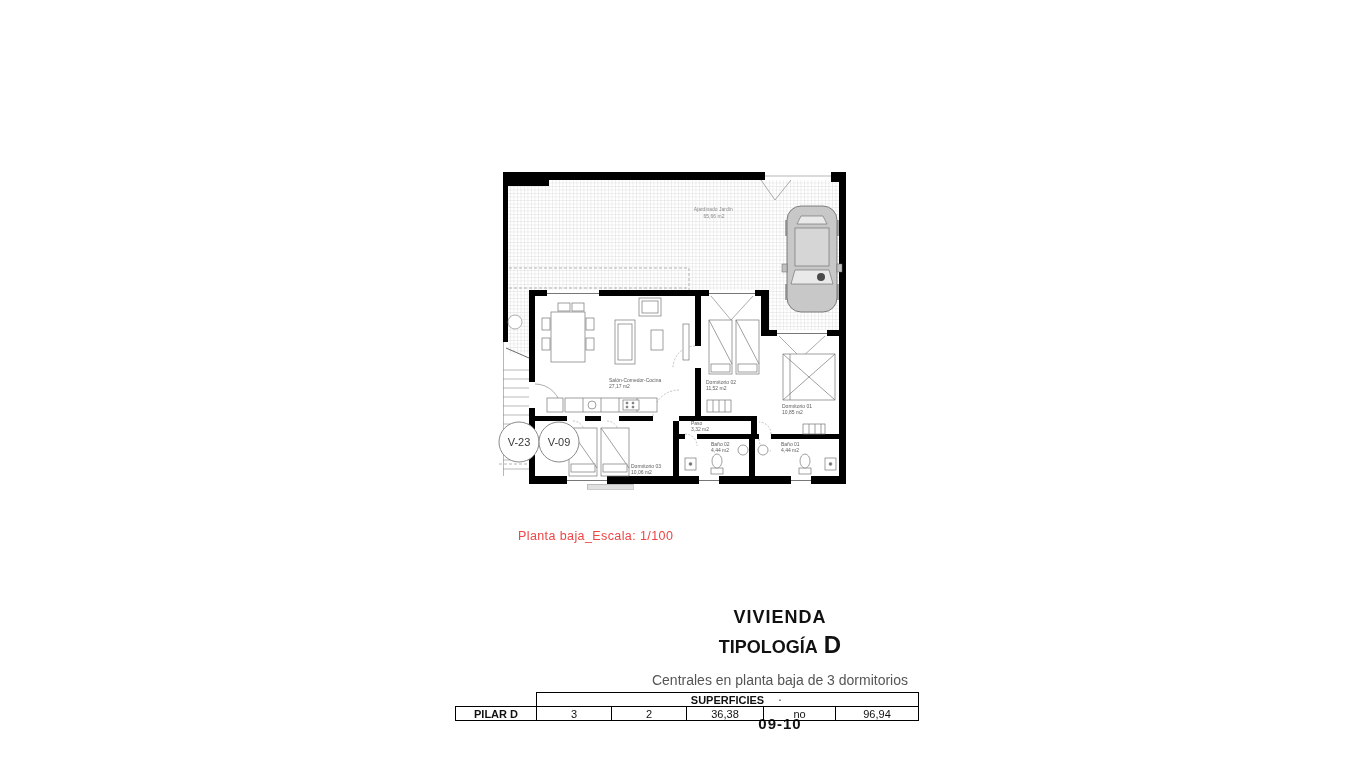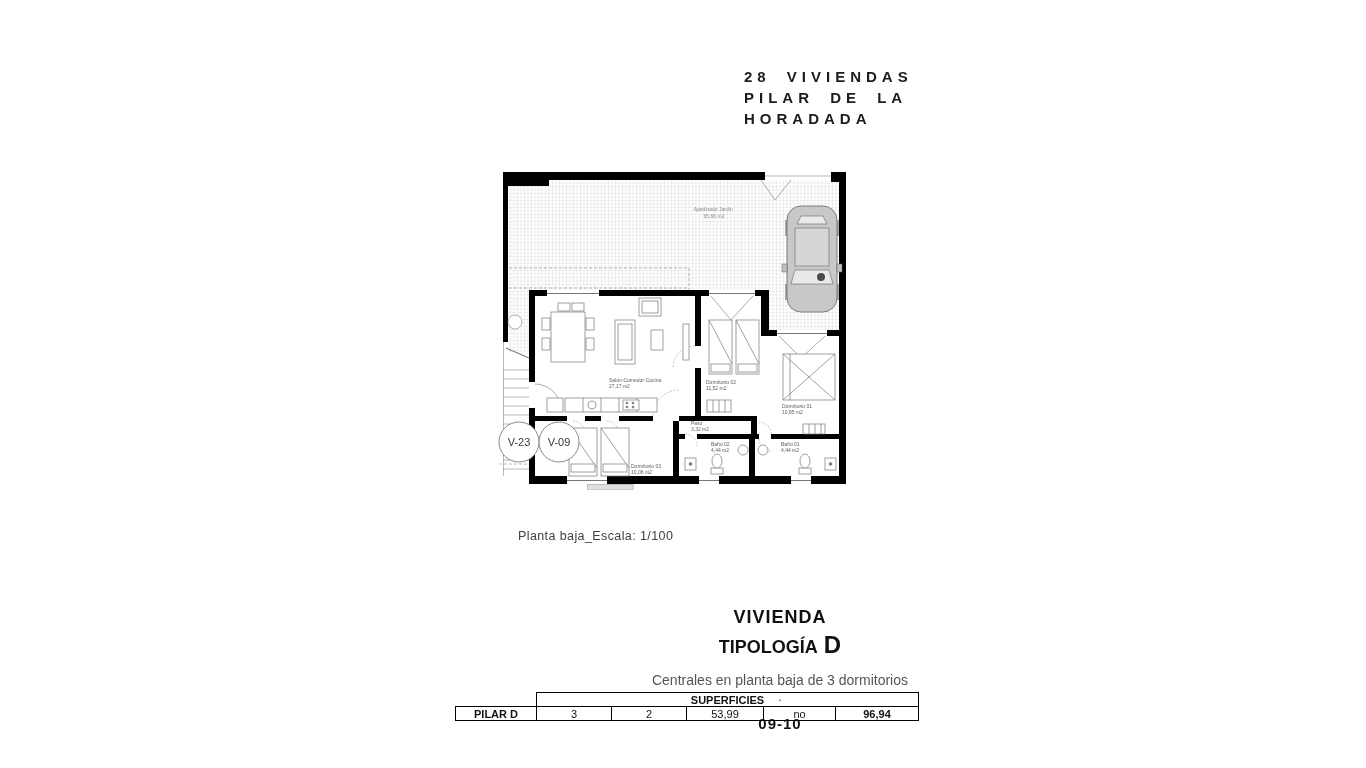--- a/index.html
+++ b/index.html
@@ -10,49 +10,44 @@
   .header-title{position:absolute;left:744px;top:66px;font-weight:bold;font-size:15px;
                 line-height:21px;letter-spacing:5px;word-spacing:7px;color:#1c1c1c;}
 
   
   .plan-wrap{position:absolute;left:503px;top:172px;width:346px;height:320px;}
   .plan-wrap svg{overflow:visible;display:block;}
   .rlabel{font-family:"Liberation Sans",sans-serif;font-size:5px;fill:#5d5d5d;}
   .glabel{font-family:"Liberation Sans",sans-serif;font-size:5px;fill:#8a8a8a;}
   .vtag{font-family:"Liberation Sans",sans-serif;font-size:11px;fill:#3a3a3a;}
 
-  .scale-note{position:absolute;left:518px;top:529px;font-size:12.5px;color:#404040;letter-spacing:.4px;}
+  .scale-note{position:absolute;left:518px;top:529px;font-size:12.5px;color:#ef4444;letter-spacing:.4px;}
 
   
   .title-block{position:absolute;left:650px;top:565px;width:260px;text-align:center;}
   .tb-title{font-size:18px;font-weight:bold;letter-spacing:1px;color:#111;margin-top:42px;}
   .tb-sub{margin-top:3px;font-size:18px;font-weight:bold;color:#111;}
   .tb-sub .big{font-size:24px;margin-left:6px;}
   .tb-desc{margin-top:13px;font-size:14px;color:#555;}
   .tb-units{margin-top:11px;font-size:15px;font-weight:bold;letter-spacing:1px;color:#111;}
 
   
   .sup-table{position:absolute;left:455px;top:692px;border-collapse:collapse;
              font-size:11px;color:#111;table-layout:fixed;}
   .sup-table td,.sup-table th{border:1px solid #000;text-align:center;padding:0 18px;height:13px;
                               overflow:hidden;white-space:nowrap;}
   .sup-table th{font-weight:bold;}
   .sup-table td.nb{border:none;}
-  .sup-table .bold{font-weight:bold;}
+  .sup-table .bold{font-weight:normal;}
 </style>
 </head>
 <body>
 
 <div class="canvas">
 
-  <div class="header-title">
-    <div>28 VIVIENDAS</div>
-    <div>PILAR DE LA</div>
-    <div>HORADADA</div>
-  </div>
 
   <div class="plan-wrap">
     <svg width="346" height="320" viewBox="0 0 346 320">
       <defs>
         <pattern id="grid" width="3.5" height="3.5" patternUnits="userSpaceOnUse">
           <rect width="3.5" height="3.5" fill="#ffffff"></rect>
           <path d="M3.5 0H0V3.5" fill="none" stroke="#c3c3c3" stroke-width="0.5"></path>
         </pattern>
       </defs>
 
@@ -294,20 +289,20 @@
     </colgroup>
     <tbody>
         <tr>
       <td class="nb"></td>
       <th colspan="5">SUPERFICIES</th>
     </tr>
     <tr>
       <th>PILAR D</th>
       <td>3</td>
       <td>2</td>
-      <td>53,99</td>
+      <td>36,38</td>
       <td>no</td>
       <td class="bold">96,94</td>
     </tr>
   </tbody>
     </table>
 
 </div>
 
 </body></html>

